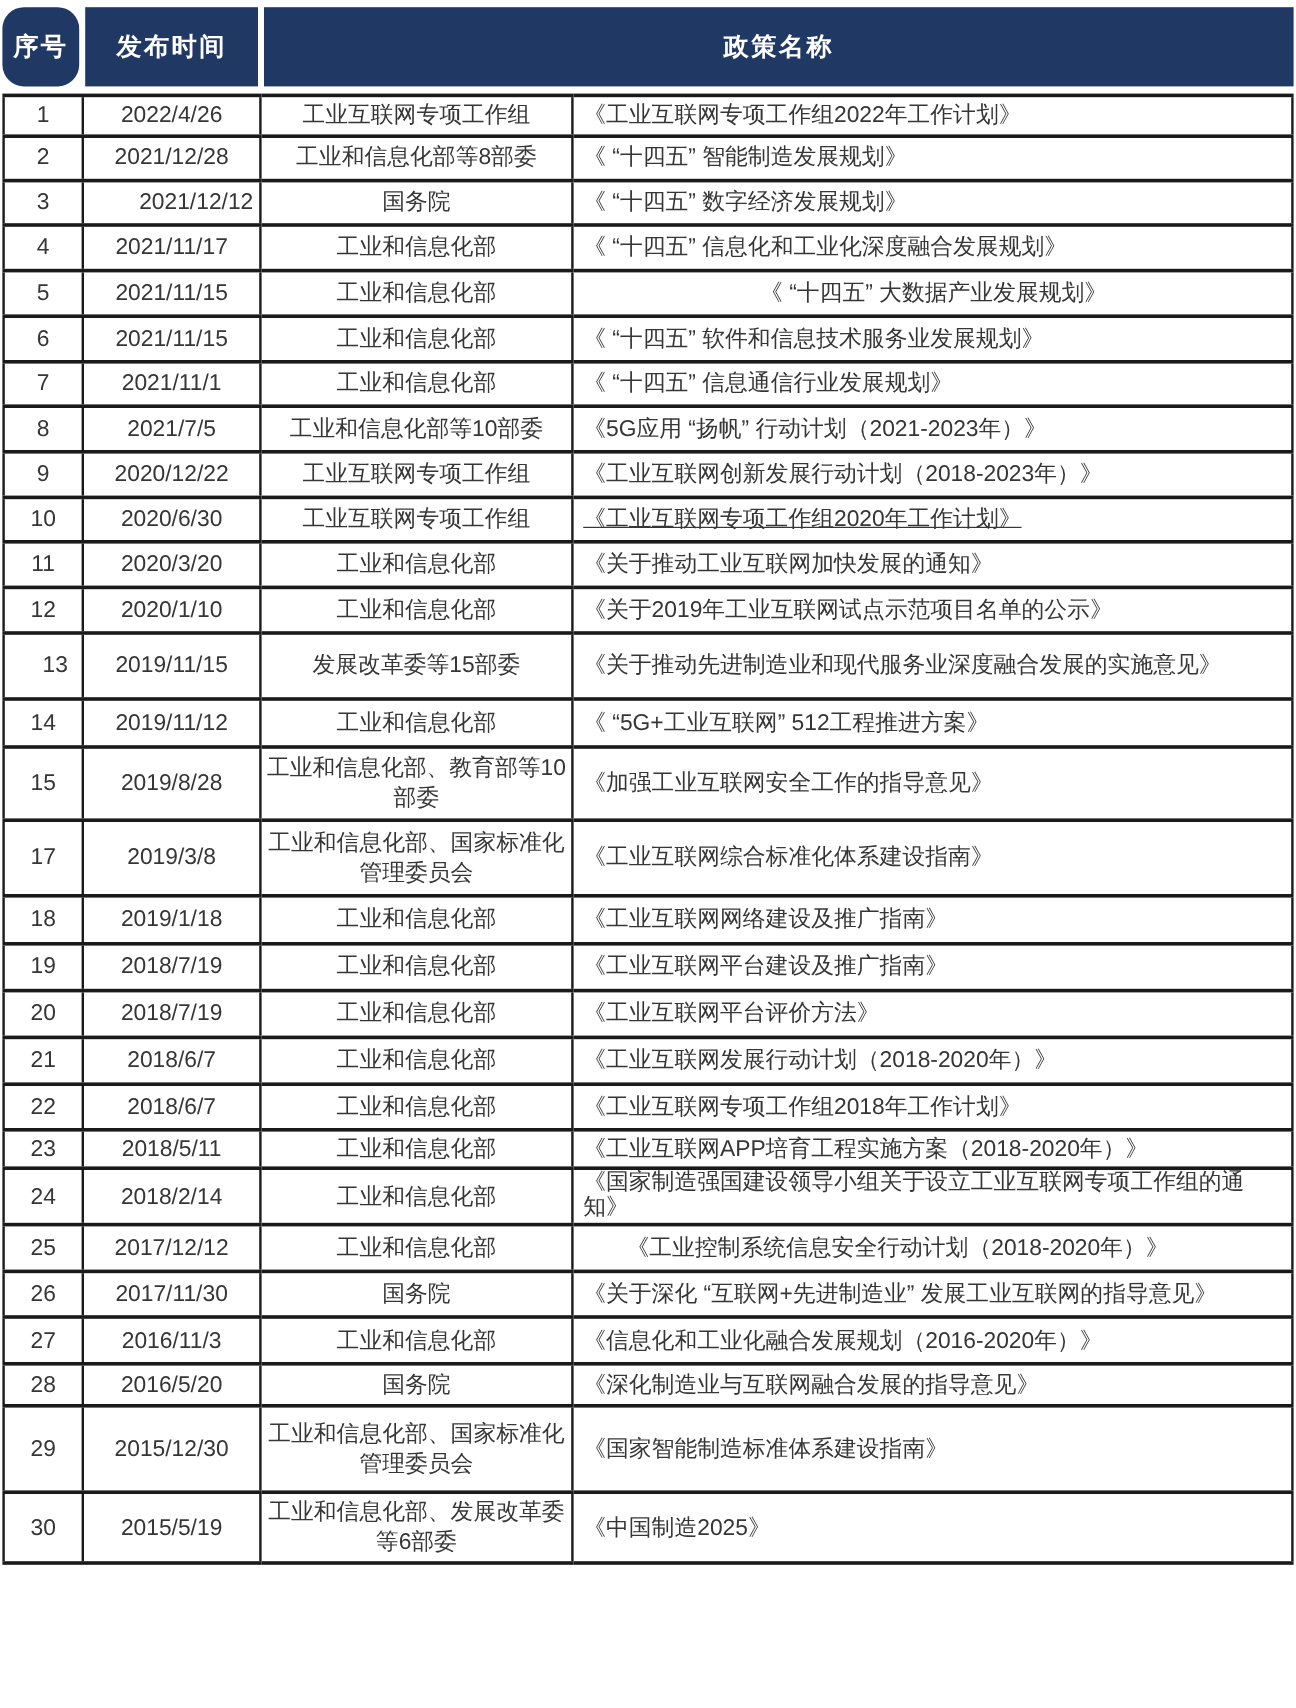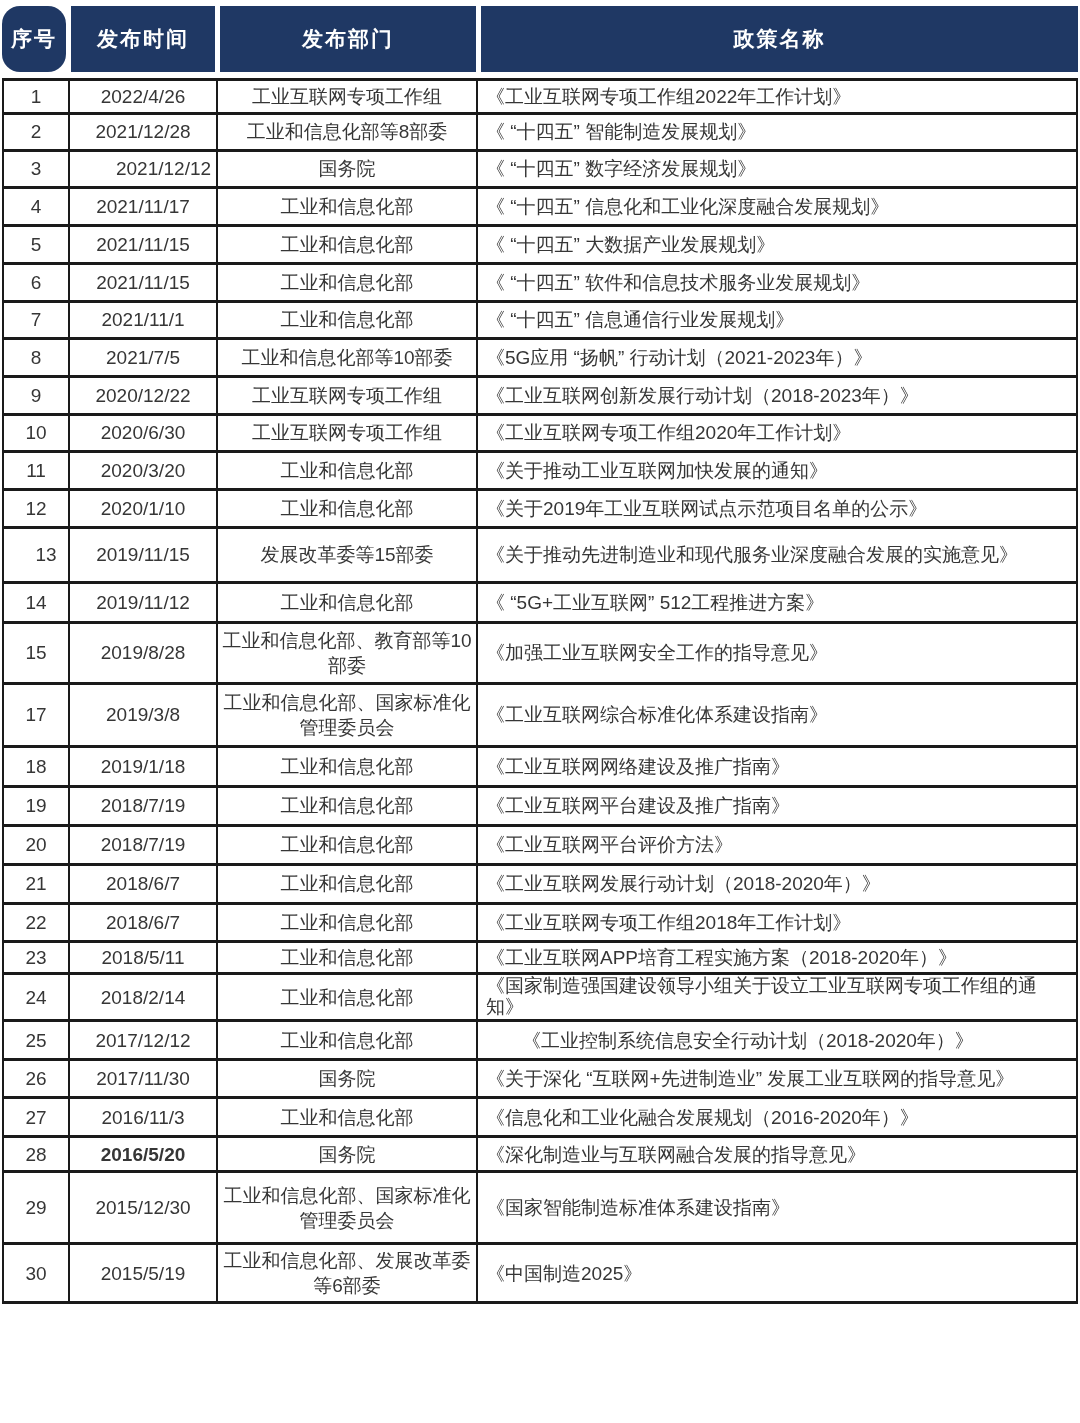--- a/index.html
+++ b/index.html
@@ -31,21 +31,20 @@
   tr.clip td.policy { vertical-align:top; padding-top:0; }
   tr.clip .policy-inner { max-height:42px; overflow:hidden; line-height:21px; }
 </style>
 </head>
 <body>
 
 <div class="page">
   <div class="thead">
     <div class="th th1">序号</div>
     <div class="th th2">发布时间</div>
-    <div class="th th3">发布部门</div>
     <div class="th th4">政策名称</div>
   </div>
   <table class="body-table">
     <colgroup>
         <col class="c1">
         <col class="c2">
         <col class="c3">
         <col class="c4">
       </colgroup>
     <tbody>
@@ -78,21 +77,21 @@
           <td style="height: 38px;">2021/11/17</td>
           <td style="height: 38px;">工业和信息化部</td>
           <td class="policy" style="height: 38px;">
             <div class="policy-inner">《 “十四五” 信息化和工业化深度融合发展规划》</div>
           </td>
         </tr>
         <tr>
           <td style="height: 38px;">5</td>
           <td style="height: 38px;">2021/11/15</td>
           <td style="height: 38px;">工业和信息化部</td>
-          <td class="policy" style="height: 38px;">
+          <td class="policy" style="height: 38px; text-align: center;">
             <div class="policy-inner">《 “十四五” 大数据产业发展规划》</div>
           </td>
         </tr>
         <tr>
           <td style="height: 38px;">6</td>
           <td style="height: 38px;">2021/11/15</td>
           <td style="height: 38px;">工业和信息化部</td>
           <td class="policy" style="height: 38px;">
             <div class="policy-inner">《 “十四五” 软件和信息技术服务业发展规划》</div>
           </td>
@@ -118,21 +117,21 @@
           <td style="height: 38px;">2020/12/22</td>
           <td style="height: 38px;">工业互联网专项工作组</td>
           <td class="policy" style="height: 38px;">
             <div class="policy-inner">《工业互联网创新发展行动计划（2018-2023年）》</div>
           </td>
         </tr>
         <tr>
           <td style="height: 37px;">10</td>
           <td style="height: 37px;">2020/6/30</td>
           <td style="height: 37px;">工业互联网专项工作组</td>
-          <td class="policy" style="height: 37px;">
+          <td class="policy" style="height: 37px; text-decoration: underline;">
             <div class="policy-inner">《工业互联网专项工作组2020年工作计划》</div>
           </td>
         </tr>
         <tr>
           <td style="height: 38px;">11</td>
           <td style="height: 38px;">2020/3/20</td>
           <td style="height: 38px;">工业和信息化部</td>
           <td class="policy" style="height: 38px;">
             <div class="policy-inner">《关于推动工业互联网加快发展的通知》</div>
           </td>
@@ -252,21 +251,21 @@
         <tr>
           <td style="height: 39px;">27</td>
           <td style="height: 39px;">2016/11/3</td>
           <td style="height: 39px;">工业和信息化部</td>
           <td class="policy" style="height: 39px;">
             <div class="policy-inner">《信息化和工业化融合发展规划（2016-2020年）》</div>
           </td>
         </tr>
         <tr>
           <td style="height: 35px;">28</td>
-          <td style="height: 35px; font-weight: bold;">2016/5/20</td>
+          <td style="height: 35px;">2016/5/20</td>
           <td style="height: 35px;">国务院</td>
           <td class="policy" style="height: 35px;">
             <div class="policy-inner">《深化制造业与互联网融合发展的指导意见》</div>
           </td>
         </tr>
         <tr>
           <td style="height: 72px;">29</td>
           <td style="height: 72px;">2015/12/30</td>
           <td style="height: 72px;">工业和信息化部、国家标准化管理委员会</td>
           <td class="policy" style="height: 72px;">

